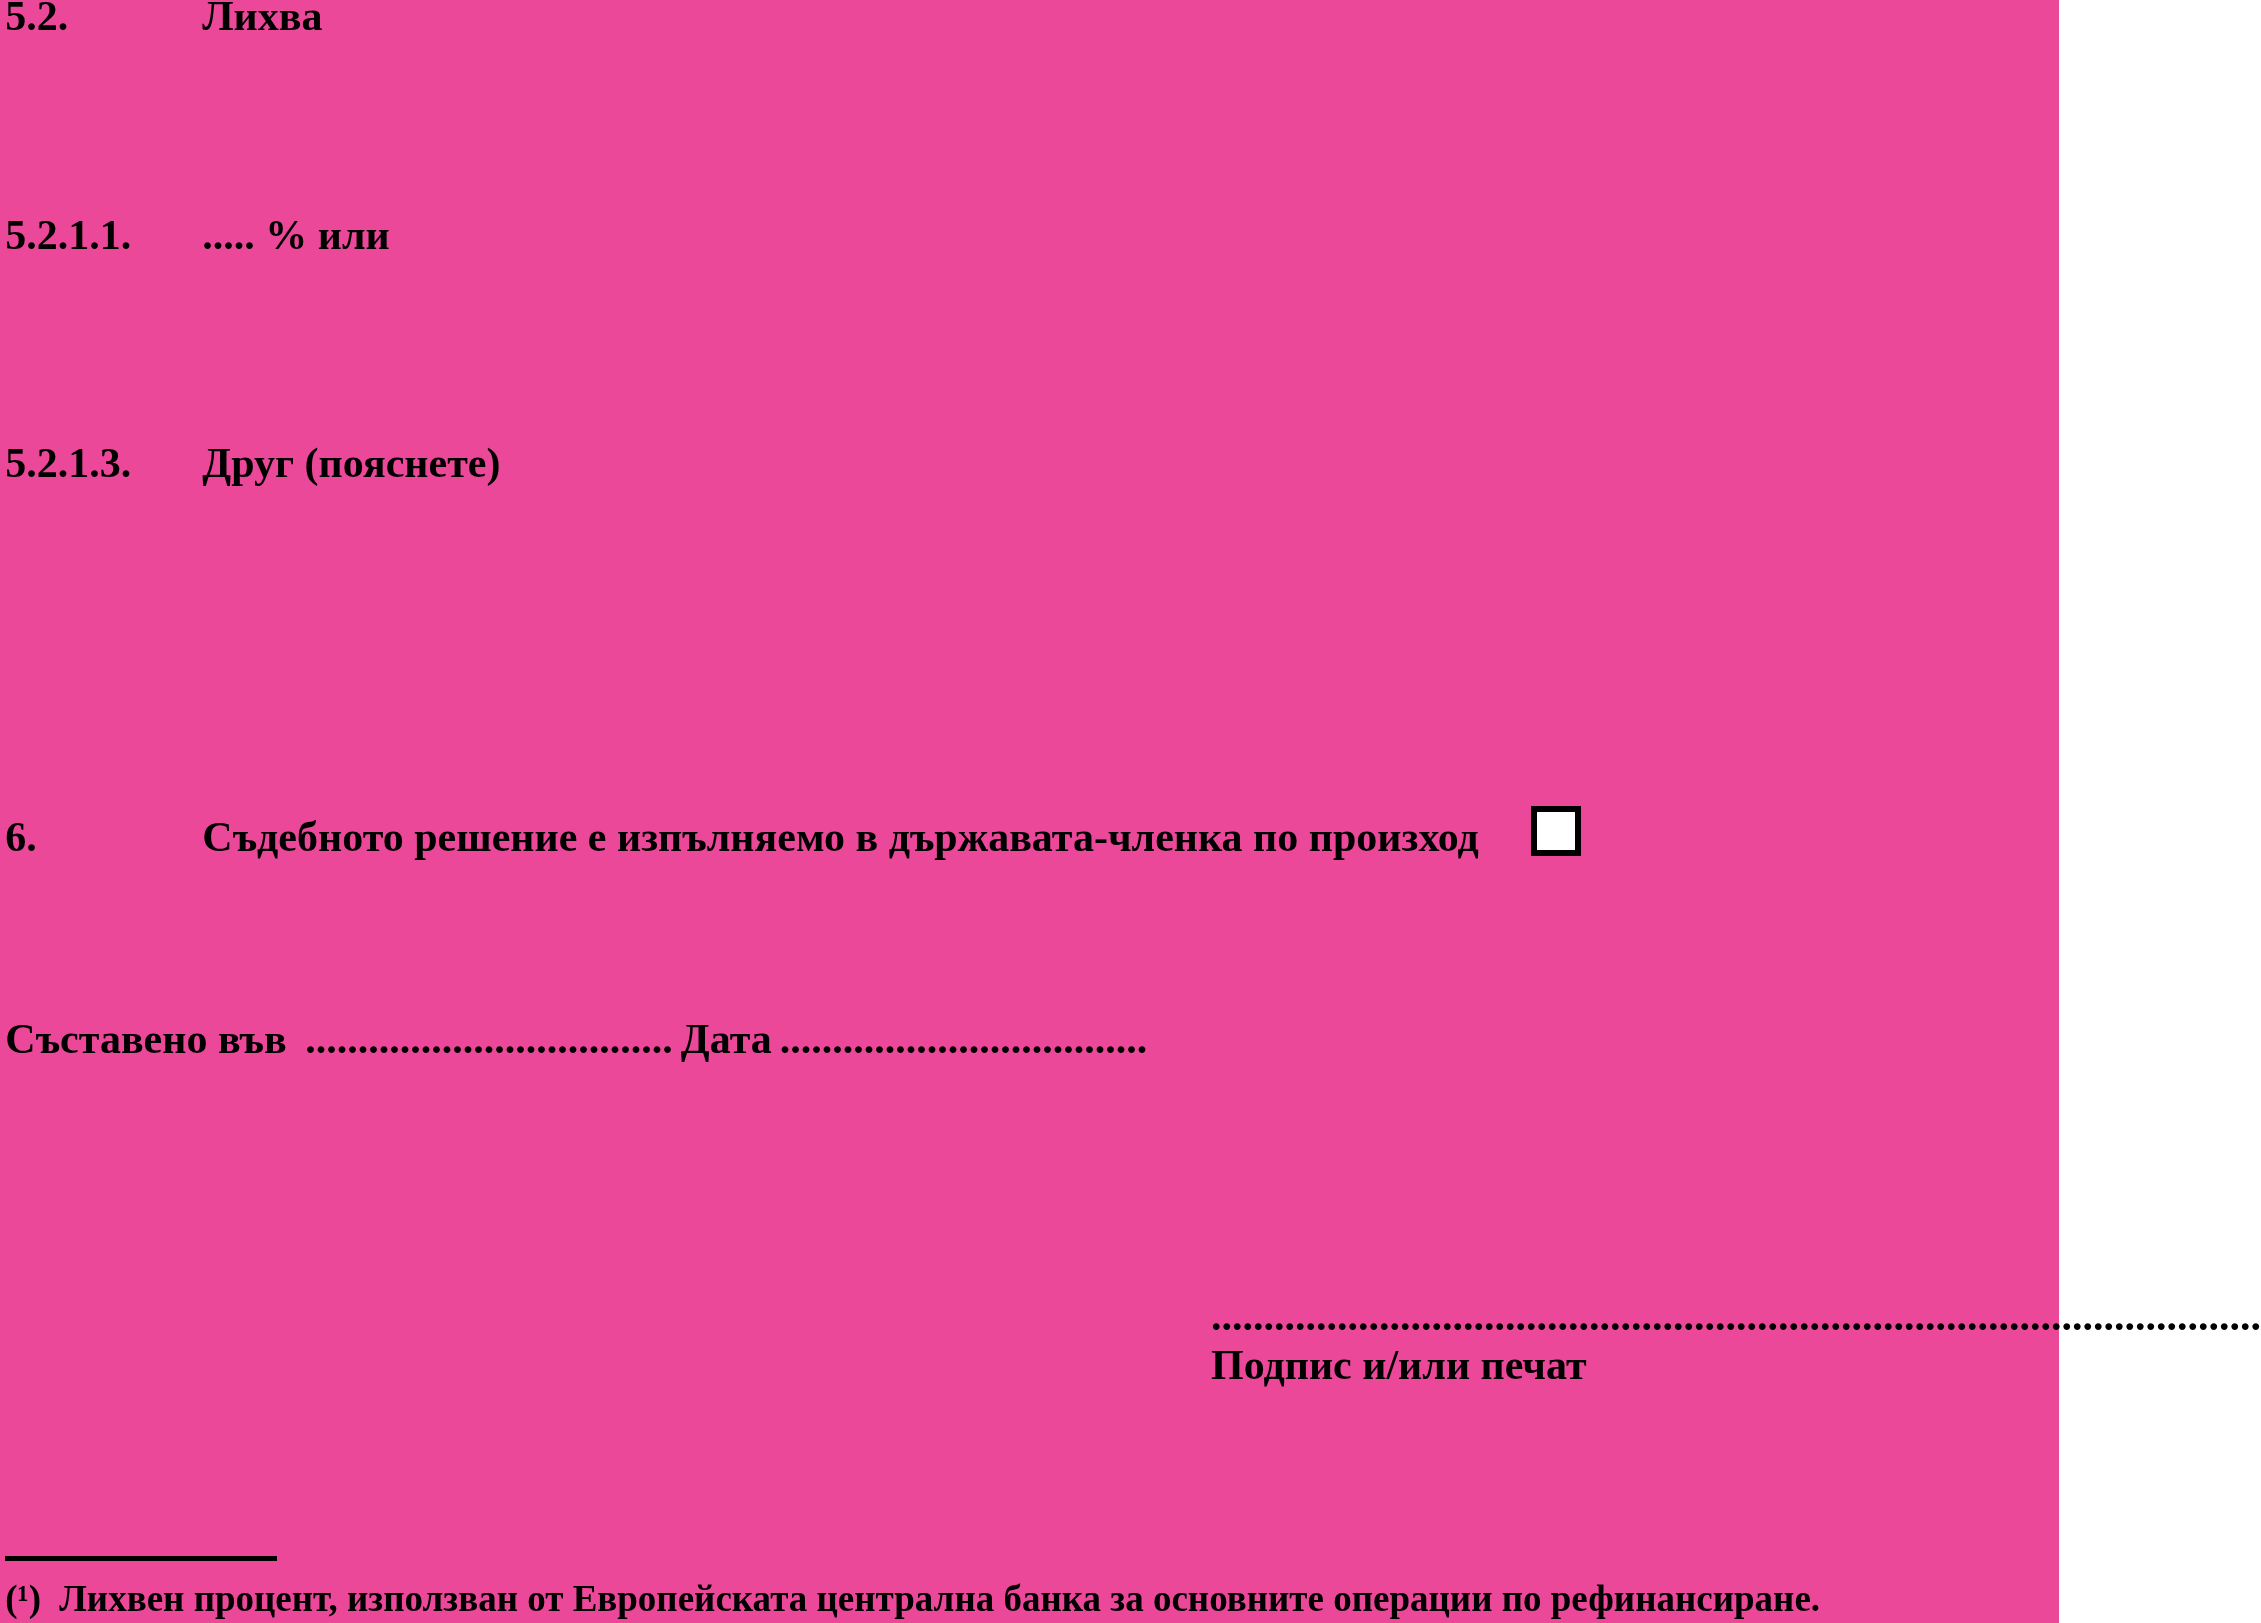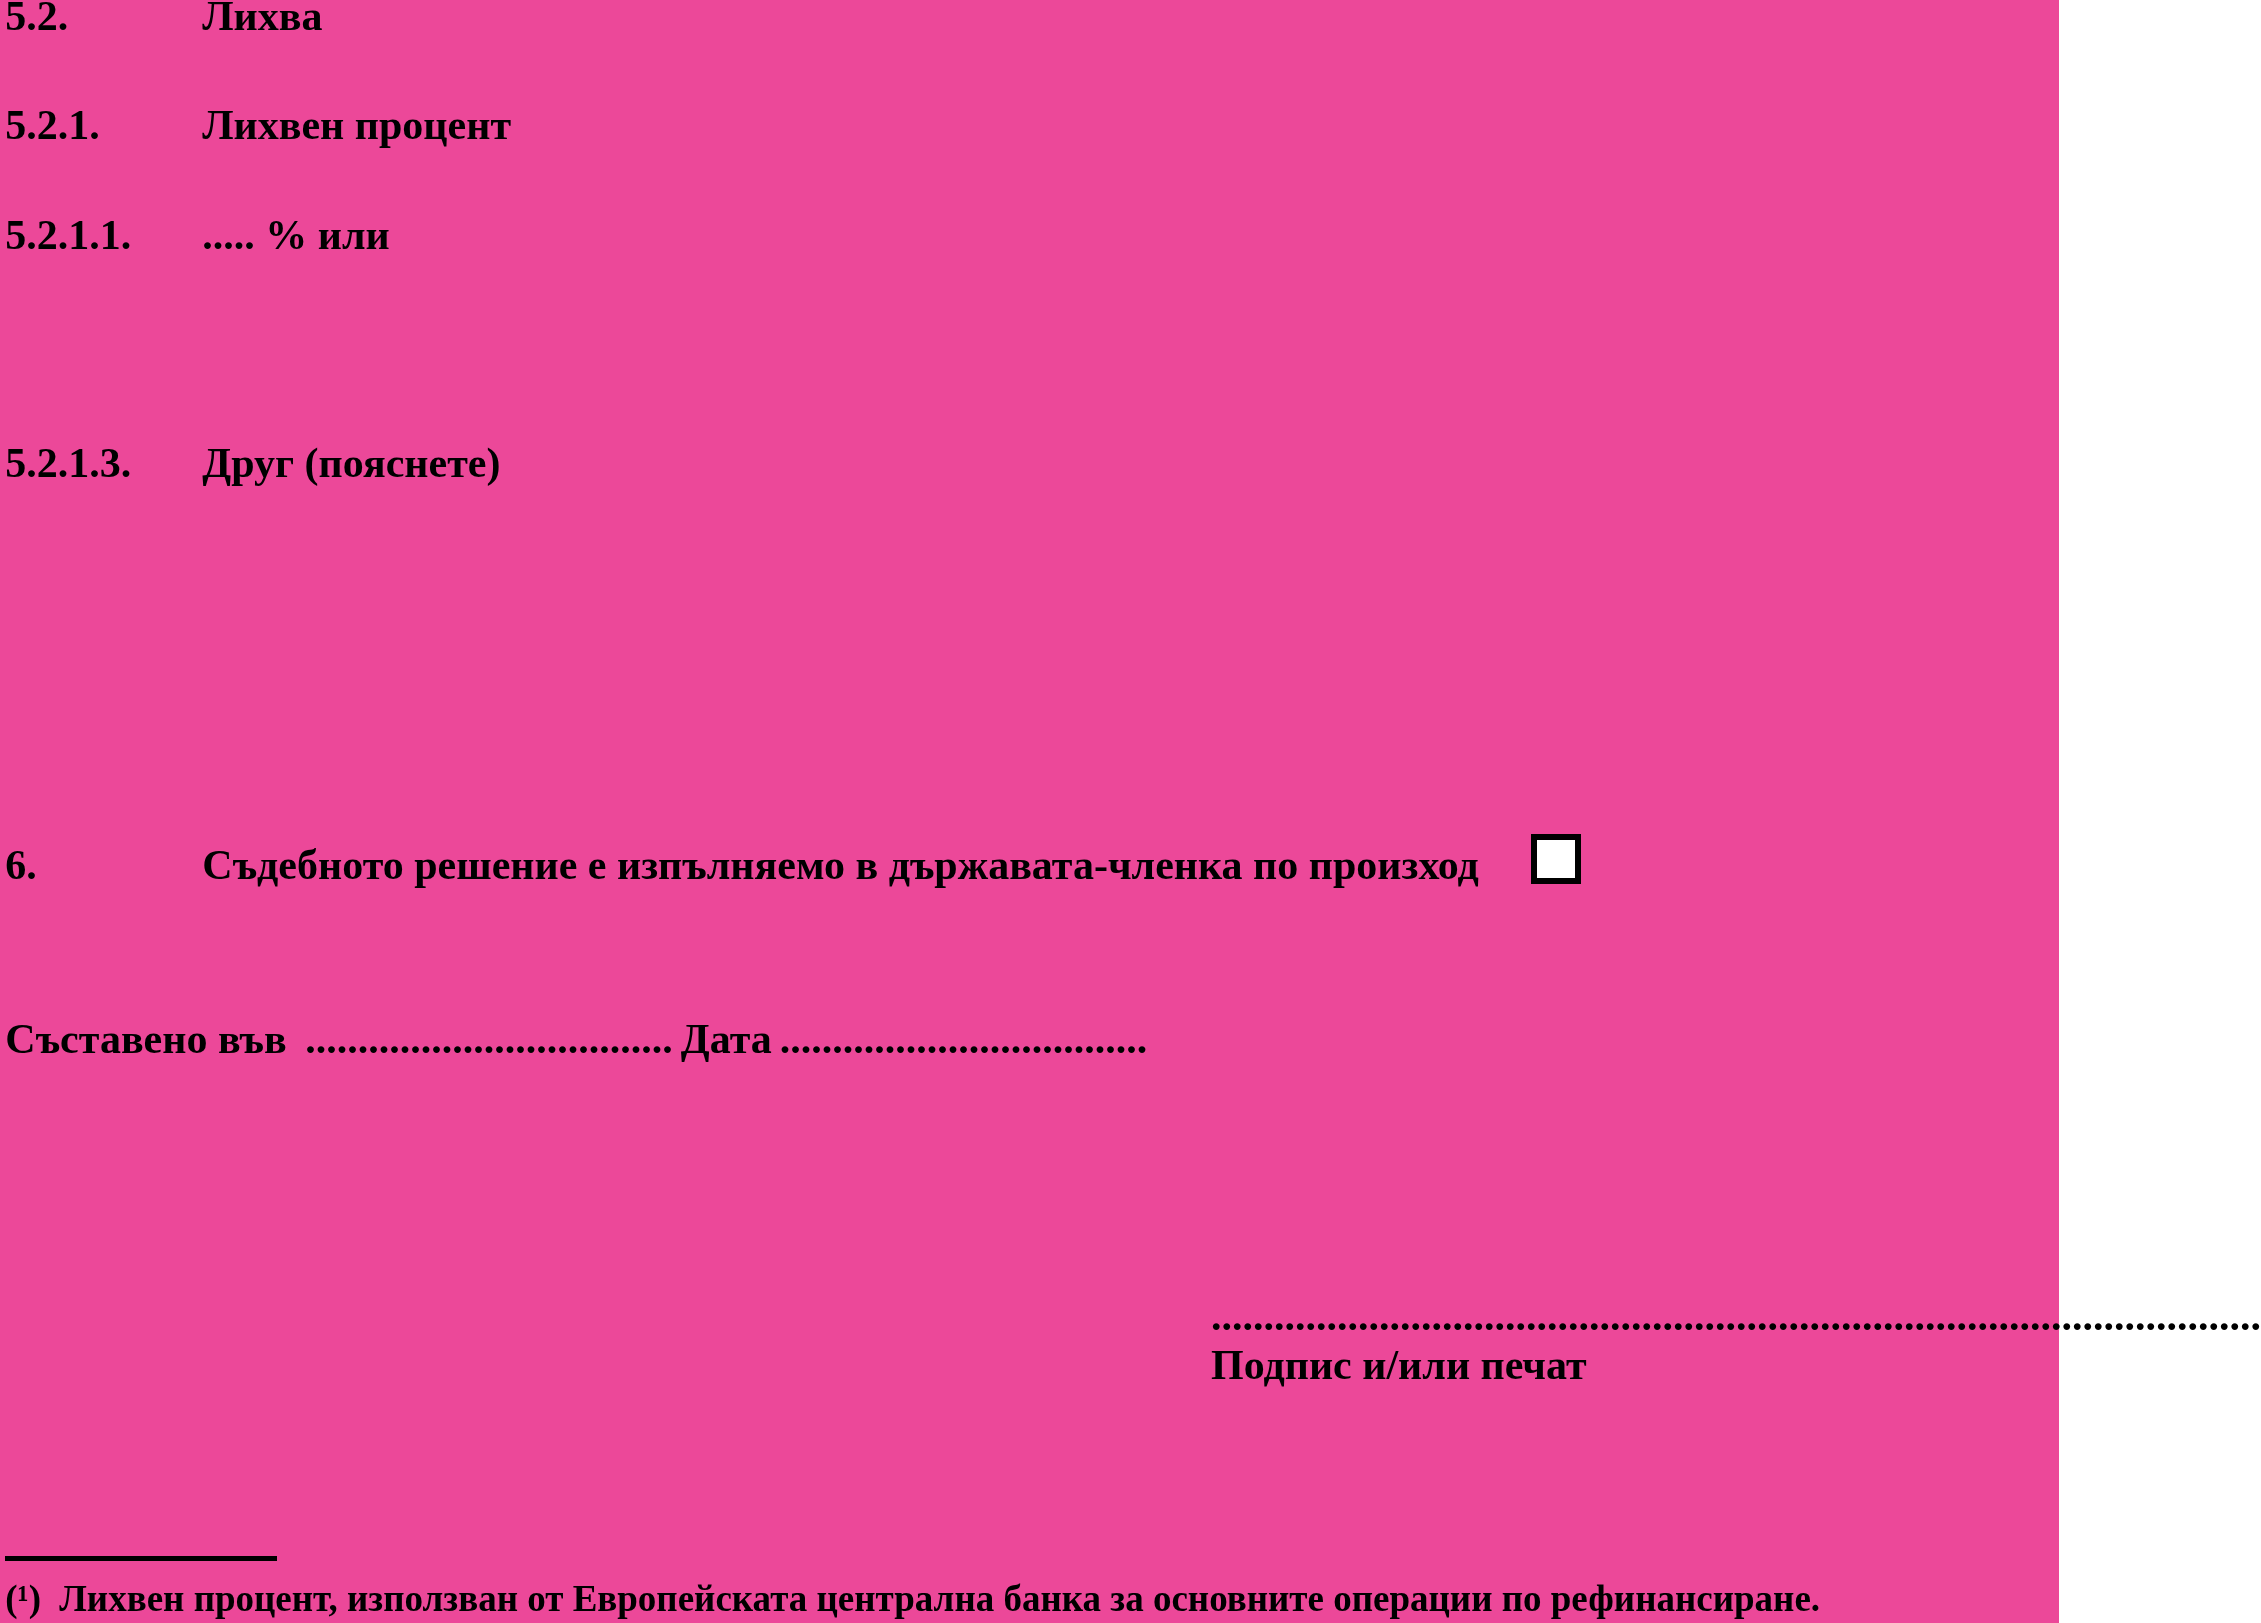--- a/index.html
+++ b/index.html
@@ -80,36 +80,33 @@
 </style>
 </head>
 <body>
 
 <div id="page">
 
   <div class="row" style="top:-5.3px">
     <span class="num">5.2.</span><span>Лихва</span>
   </div>
 
-  <div class="row" style="top:104px">
-    <span class="num">5.2.1.</span><span>Лихвен процент</span>
-  </div>
 
   <div class="row" style="top:214px">
     <span class="num">5.2.1.1.</span><span>..... % или</span>
   </div>
 
 
   <div class="row" style="top:442px">
     <span class="num">5.2.1.3.</span><span>Друг (пояснете)</span>
   </div>
 
 
 
-  <div class="row" style="top:834px">
+  <div class="row" style="top:806px">
     <span class="num">6.</span><span>Съдебното решение е изпълняемо в държавата-членка по произход</span><span class="checkbox"></span>
   </div>
 
   <div class="row" style="top:1018px">
     <span>Съставено във</span><span class="dots gap-lg">...................................</span><span class="gap-sm">Дата</span><span class="dots gap-sm">...................................</span>
   </div>
 
   <div class="sig-line dots">....................................................................................................</div>
   <div class="sig-label">Подпис и/или печат</div>
 

